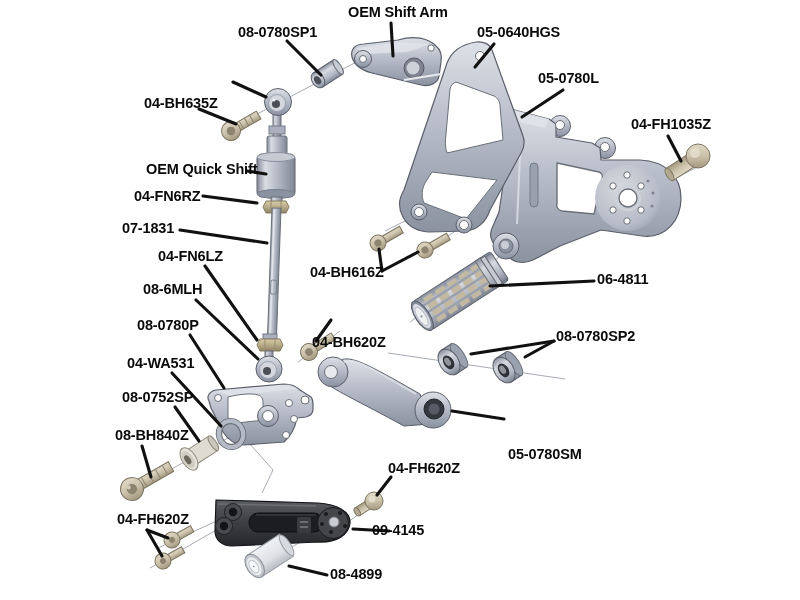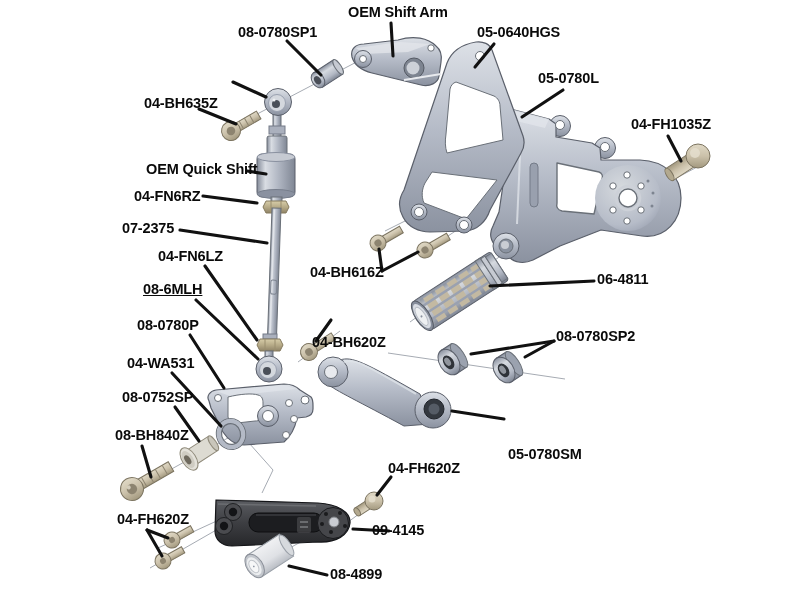--- a/index.html
+++ b/index.html
@@ -10,21 +10,21 @@
        letter-spacing:-0.15px;white-space:pre-line;}
   
   #l-oem-shift-arm{left:348px;top:4px;}
   #l-sp0780sp1{left:238px;top:24px;}
   #l-hiem{left:152px;top:48px;}
   #l-bh635z{left:144px;top:95px;}
   #l-quick-shift{left:146px;top:161px;}
   #l-fn6rz{left:134px;top:188px;}
   #l-2375{left:122px;top:220px;}
   #l-fn6lz{left:158px;top:248px;}
-  #l-6mlh{left:143px;top:281px;text-decoration:underline;}
+  #l-6mlh{left:143px;top:281px;}
   #l-bh620z{left:312px;top:302px;margin-top:32px;}
   #l-0780p{left:137px;top:317px;}
   #l-wa531{left:127px;top:355px;}
   #l-0752sp{left:122px;top:389px;}
   #l-bh840z{left:115px;top:427px;}
   #l-fh620z-left{left:117px;top:511px;}
   #l-0640hgs{left:477px;top:24px;}
   #l-0780l{left:538px;top:70px;}
   #l-fh1035z{left:631px;top:116px;}
   #l-bh616z{left:310px;top:264px;}
@@ -417,21 +417,21 @@
     <line x1="389" y1="531" x2="353" y2="529"></line>
     <line x1="327" y1="575" x2="289" y2="566"></line>
   </g>
 </svg>
 
 <div class="lbl" id="l-oem-shift-arm">OEM Shift Arm</div>
 <div class="lbl" id="l-sp0780sp1">08-0780SP1</div>
 <div class="lbl" id="l-bh635z">04-BH635Z</div>
 <div class="lbl" id="l-quick-shift">OEM Quick Shift</div>
 <div class="lbl" id="l-fn6rz">04-FN6RZ</div>
-<div class="lbl" id="l-2375">07-2375</div>
+<div class="lbl" id="l-2375">07-1831</div>
 <div class="lbl" id="l-fn6lz">04-FN6LZ</div>
 <div class="lbl" id="l-6mlh">08-6MLH</div>
 <div class="lbl" id="l-bh620z">04-BH620Z</div>
 <div class="lbl" id="l-0780p">08-0780P</div>
 <div class="lbl" id="l-wa531">04-WA531</div>
 <div class="lbl" id="l-0752sp">08-0752SP</div>
 <div class="lbl" id="l-bh840z">08-BH840Z</div>
 <div class="lbl" id="l-fh620z-left">04-FH620Z</div>
 <div class="lbl" id="l-0640hgs">05-0640HGS</div>
 <div class="lbl" id="l-0780l">05-0780L</div>

